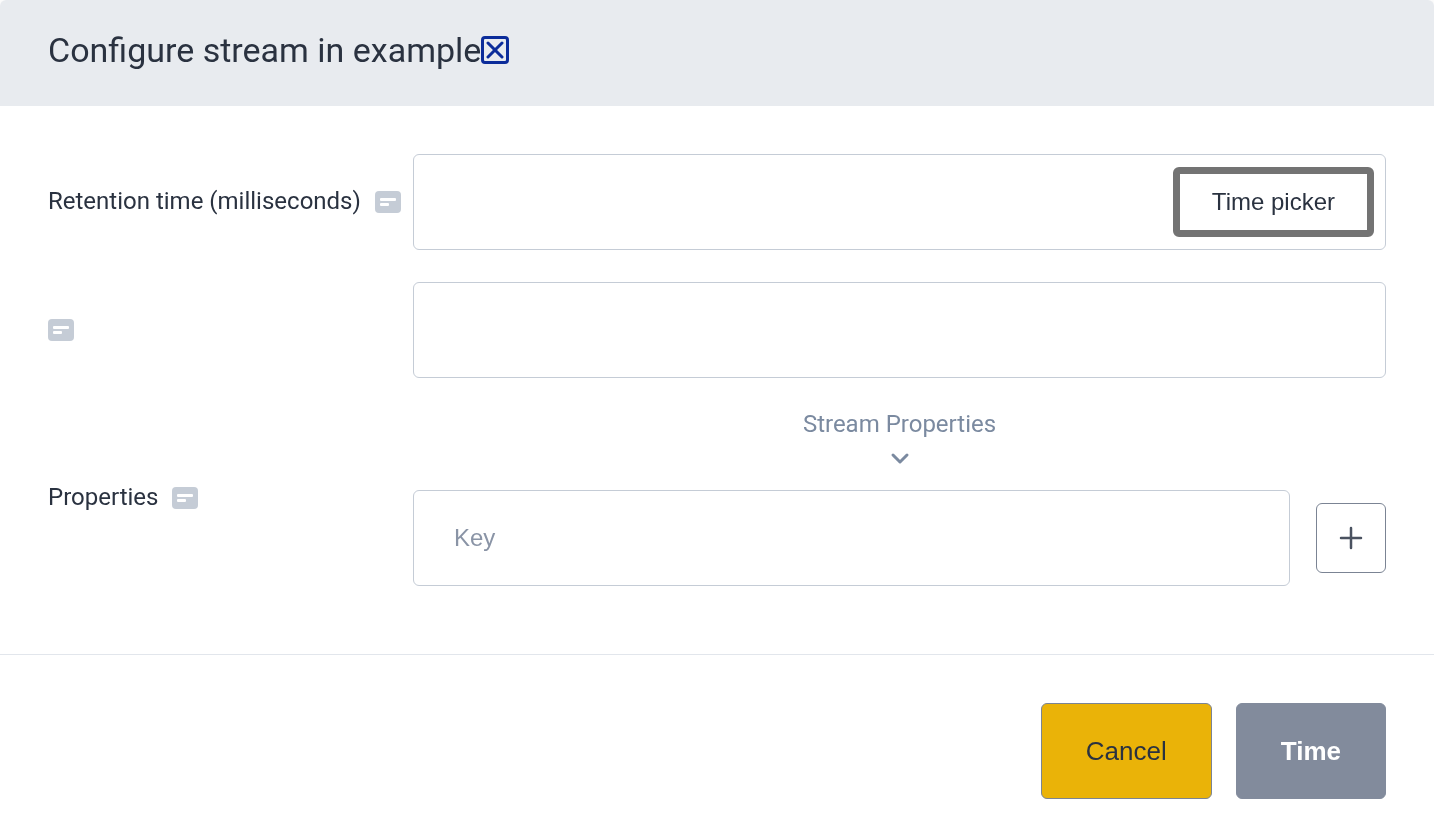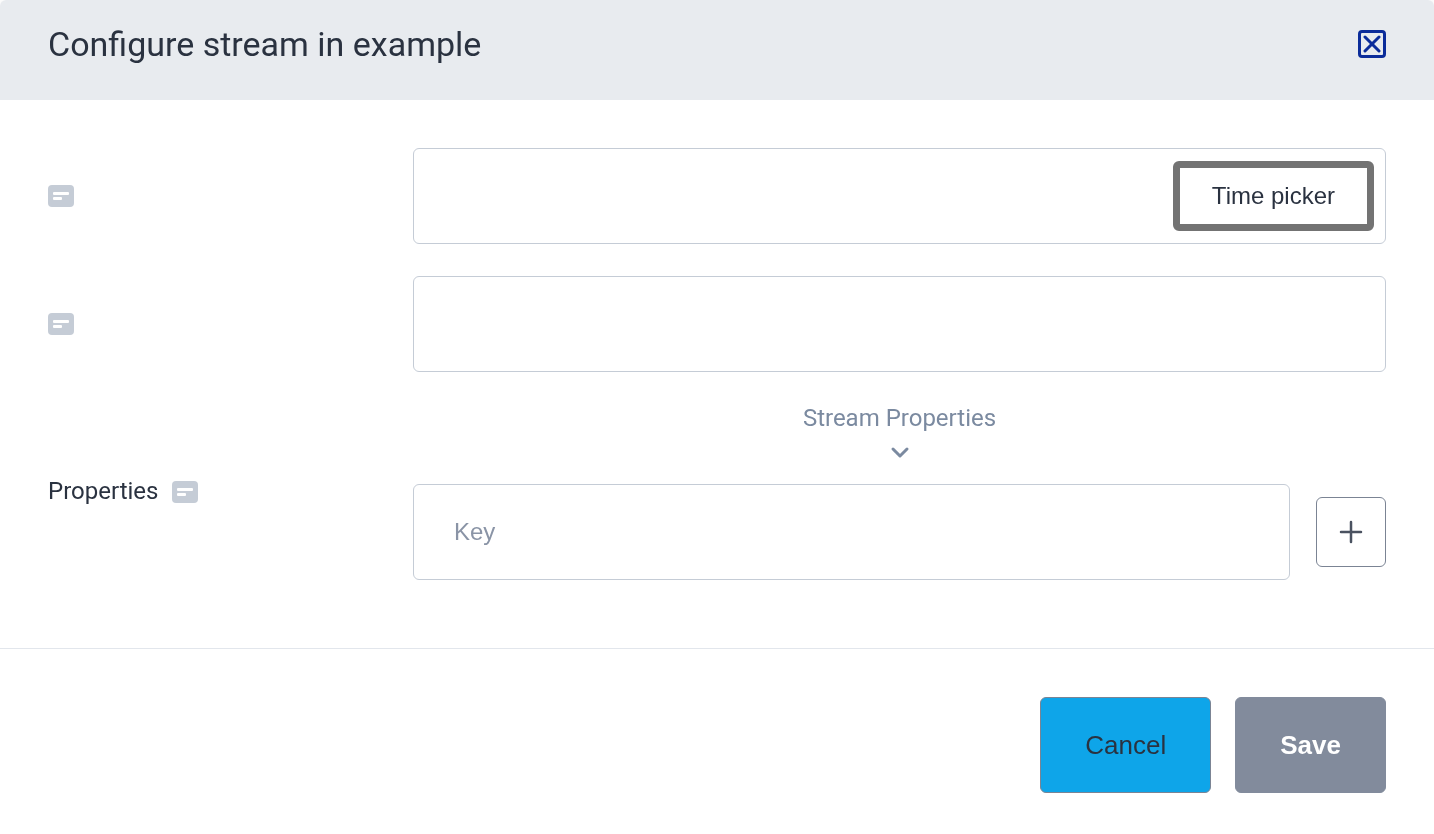--- a/index.html
+++ b/index.html
@@ -12,24 +12,23 @@
   }
   .modal {
     width: 1434px;
     background: #fff;
     border-radius: 6px;
     box-shadow: 0 6px 18px rgba(0,0,0,0.12);
     overflow: hidden;
   }
   .modal-header {
     background: #e8ebef;
-    padding: 24px 48px 36px 48px;
-    display: flex;
-    align-items: center;
-    justify-content: space-between;
+    padding: 30px 48px 36px 48px;
+    display: flex;
+    align-items: center;
   }
   .modal-title {
     font-size: 34px;
     font-weight: 400;
     color: #2a3240;
   }
   .close-btn {
     width: 28px;
     height: 28px;
     border: 3px solid #0b2c9a;
@@ -169,21 +168,21 @@
     height: 96px;
     padding: 0 44px;
     border-radius: 6px;
     font-size: 26px;
     cursor: pointer;
     display: flex;
     align-items: center;
     justify-content: center;
   }
   .btn-secondary {
-    background: #0ea5e9;
+    background: #eab308;
     border: 1px solid #7b8494;
     color: #2a3240;
   }
   .btn-primary {
     background: #828b9c;
     border: 1px solid #828b9c;
     color: #fff;
     font-weight: 600;
   }
   .properties-col { gap: 24px; }
@@ -200,20 +199,21 @@
         <line x1="2" y1="2" x2="16" y2="16" stroke="#0b2c9a" stroke-width="3" stroke-linecap="round"></line>
         <line x1="16" y1="2" x2="2" y2="16" stroke="#0b2c9a" stroke-width="3" stroke-linecap="round"></line>
       </svg>
     </div>
   </div>
 
   <div class="modal-body">
 
     <div class="form-row">
       <div class="label-col">
+        <div class="label-text">Retention time (milliseconds)</div>
         <div class="info-badge"></div>
       </div>
       <div class="input-col">
         <div class="input-wrap">
           <input class="text-input" type="text" value="" style="">
           <button class="time-picker-btn">Time picker</button>
         </div>
       </div>
     </div>
 
@@ -247,16 +247,16 @@
             </svg>
           </div>
         </div>
       </div>
     </div>
 
   </div>
 
   <div class="modal-footer">
     <button class="btn btn-secondary">Cancel</button>
-    <button class="btn btn-primary">Save</button>
+    <button class="btn btn-primary">Time</button>
   </div>
 
 </div>
 
 </body></html>

